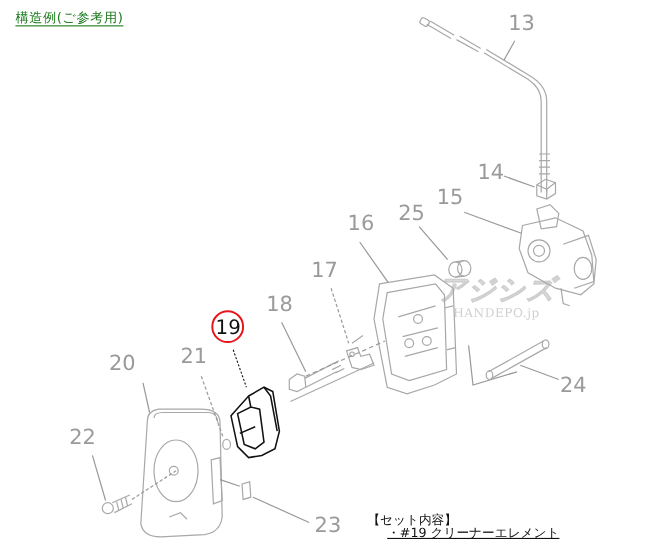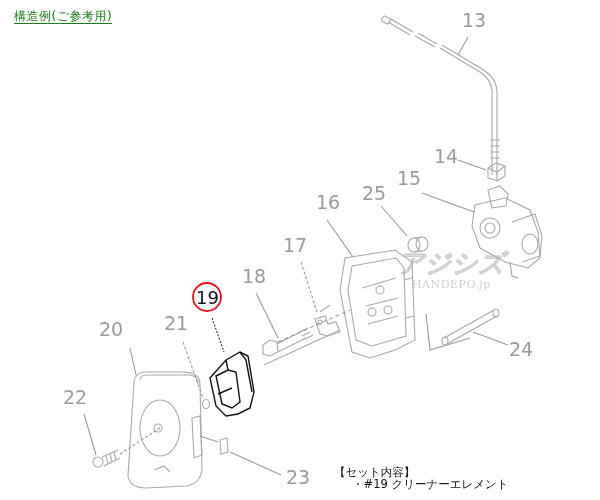--- a/index.html
+++ b/index.html
@@ -8,21 +8,21 @@
     position: absolute; left: 14px; top: 8px;
     font-size: 12px; color: #1d7a1d; text-decoration: underline; text-underline-offset: 3px;
     letter-spacing: 0.5px;
   }
   svg.diagram { position: absolute; left: 0; top: 0; }
   .lbl { font-family: "DejaVu Sans", sans-serif; font-size: 19px; fill: #9a9a9a; }
   .lbl19 { font-family: "DejaVu Sans", sans-serif; font-size: 18px; fill: #111; }
   .note {
     position: absolute; left: 334px; top: 448px; font-size: 11.5px; line-height: 12px; color: #111; margin-top: 18px;
   }
-  .note .item { padding-left: 18px; }
+  .note .item { padding-left: 18px; text-decoration: underline; }
   .note .red { color: #ff2a2a; margin-left: -12px; }
   .wm { font-family: "DejaVu Serif", serif; font-size: 11px; fill: #d0d0d0; letter-spacing: 0.5px; }
   .wm-big { font-family: "DejaVu Sans", sans-serif; font-size: 26px; font-style: italic; font-weight: bold; fill: #e4e4e4; stroke: #cfcfcf; stroke-width: 0.6; }
 </style>
 </head>
 <body>
 
 <div class="title">構造例(ご参考用)</div>
 
 <svg class="diagram" width="600" height="500" viewBox="0 0 600 500">

